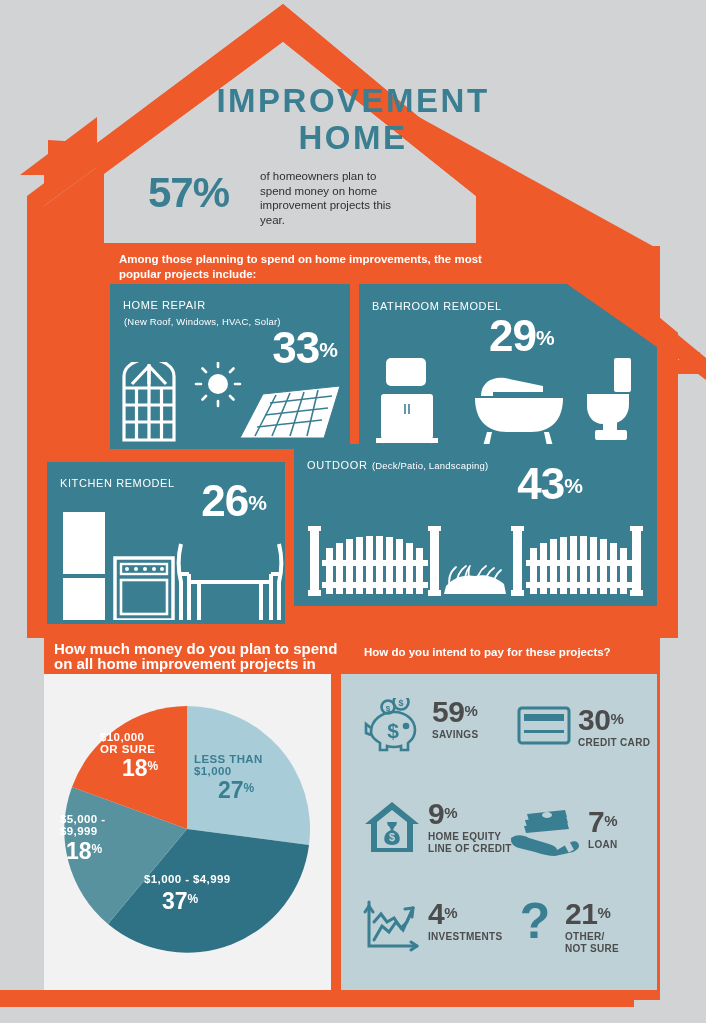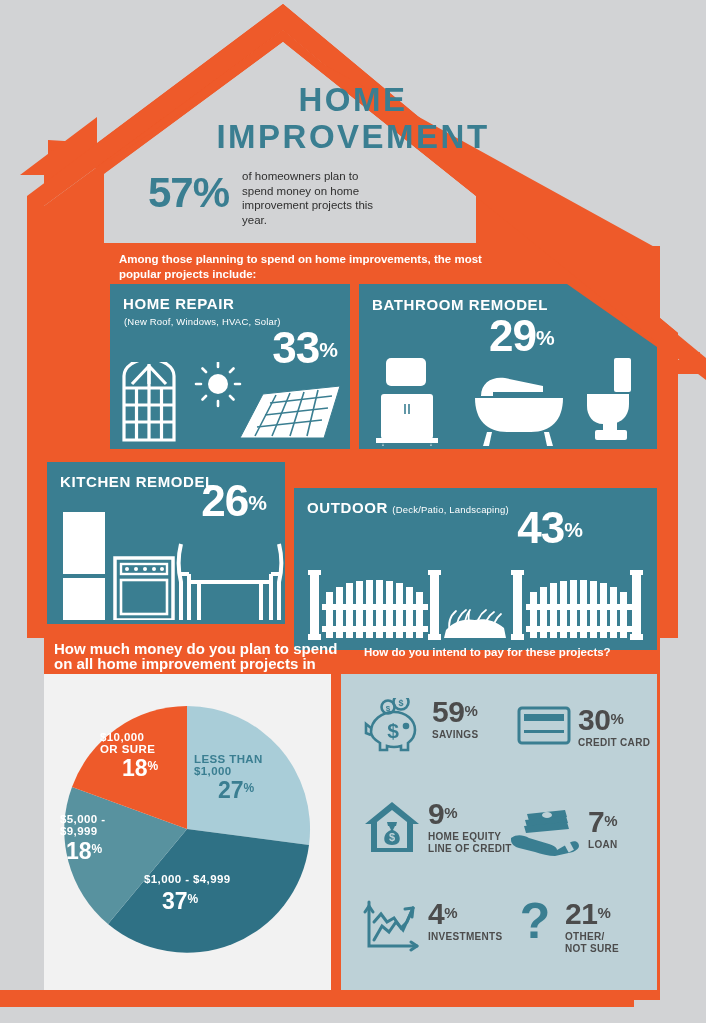--- a/index.html
+++ b/index.html
@@ -21,47 +21,47 @@
   }
   #title-line2{
     font-size:33px;font-weight:bold;color:#3a7e91;letter-spacing:2.5px;line-height:38px;
   }
   #hero-row{left:148px;top:160px;width:420px;display:flex;align-items:flex-start;}
   #hero-pct{
     font-size:42px;font-weight:bold;color:#3a7e91;line-height:62px;letter-spacing:-1px;
     padding-top:2px;
   }
   #hero-text{
-    font-size:11.5px;color:#2f2f2f;line-height:14.5px;margin-left:13px;padding-top:9px;width:150px;
+    font-size:11.5px;color:#2f2f2f;line-height:14.5px;margin-left:31px;padding-top:9px;width:150px;
   }
 
   
   #banner-text{
     left:119px;top:252px;width:400px;
     color:#ffffff;font-size:11.5px;font-weight:bold;line-height:15px;
   }
 
   
   .panel{background:#3a7e91;}
   .panel-label{
-    color:#ffffff;font-size:15px;font-weight:bold;letter-spacing:.6px;
+    color:#ffffff;font-size:11px;font-weight:normal;letter-spacing:.6px;
   }
   .panel-sub{
     color:#ffffff;font-size:9.5px;font-weight:normal;letter-spacing:.2px;
   }
   .panel-pct{
     color:#ffffff;font-weight:bold;line-height:1;
   }
   .pct-num{font-size:44px;letter-spacing:-1px;}
   .pct-sign{font-size:21px;vertical-align:super;line-height:1;}
 
   #p-home{left:110px;top:284px;width:240px;height:165px;}
   #p-bath{left:359px;top:284px;width:298px;height:165px;clip-path:polygon(0 0,208px 0,298px 63px,298px 165px,0 165px);}
   #p-kitchen{left:47px;top:462px;width:238px;height:162px;}
-  #p-outdoor{left:294px;top:488px;width:363px;height:162px;}
+  #p-outdoor{left:294px;top:444px;width:363px;height:162px;}
 
   
   #q-left{left:54px;top:641px;width:300px;color:#fff;font-size:15px;font-weight:bold;line-height:15px;}
   #q-right{left:364px;top:645px;width:300px;color:#fff;font-size:11.5px;font-weight:bold;line-height:15px;}
 
   #pie-card{left:44px;top:674px;width:287px;height:316px;background:#f2f2f2;}
   #pay-card{left:341px;top:674px;width:316px;height:316px;background:#bdd1d7;}
 
   
   .pie-lbl{position:absolute;line-height:1;}
@@ -112,22 +112,22 @@
 
     <rect x="618" y="960" width="16" height="45" fill="#ee5a2a"></rect>
     <rect x="0" y="990" width="634" height="17" fill="#ee5a2a"></rect>
   </svg>
 
   <svg class="layer" viewBox="0 0 706 1023">
     <path d="M283,42 L106,173 L106,242 L474,242 L474,195 Z" fill="#d2d3d5"></path>
   </svg>
 
   <div class="abs" id="title-block">
+    <div id="title-line2">IMPROVEMENT</div>
     <div id="title-line1">HOME</div>
-    <div id="title-line2">IMPROVEMENT</div>
   </div>
 
   <div class="abs" id="hero-row">
     <div id="hero-pct">57%</div>
     <div id="hero-text">of homeowners plan to spend money on home improvement projects this year.</div>
   </div>
 
   <div class="abs" id="banner-text">Among those planning to spend on home improvements, the most popular projects include:</div>
 
   <div class="abs panel" id="p-home">

